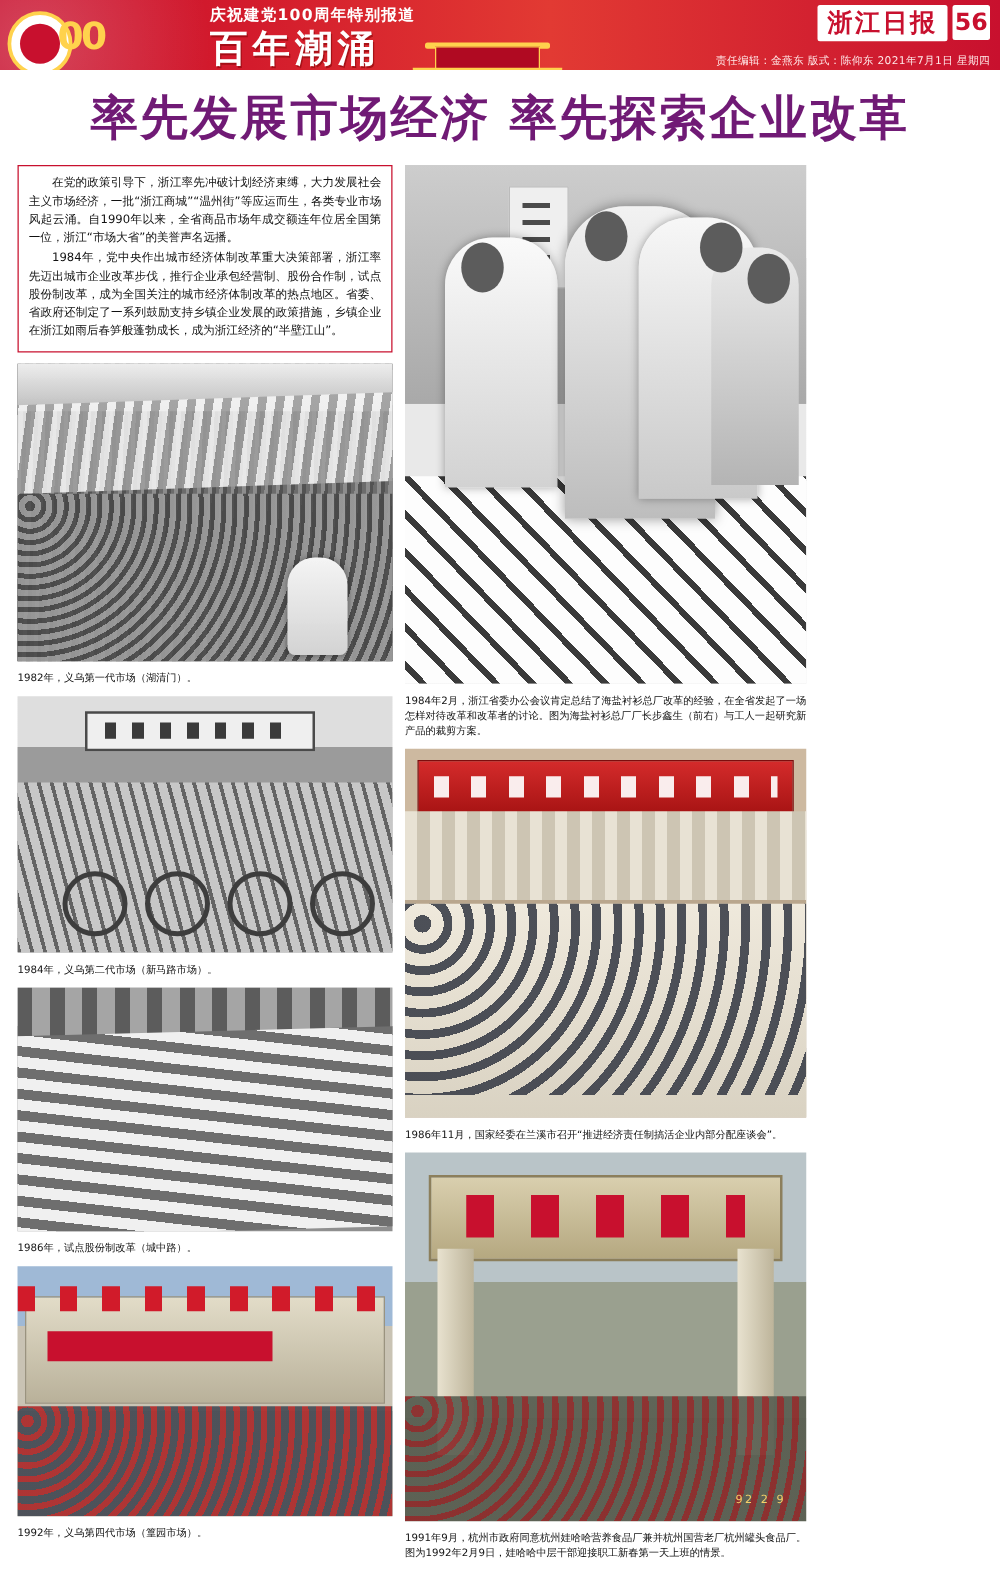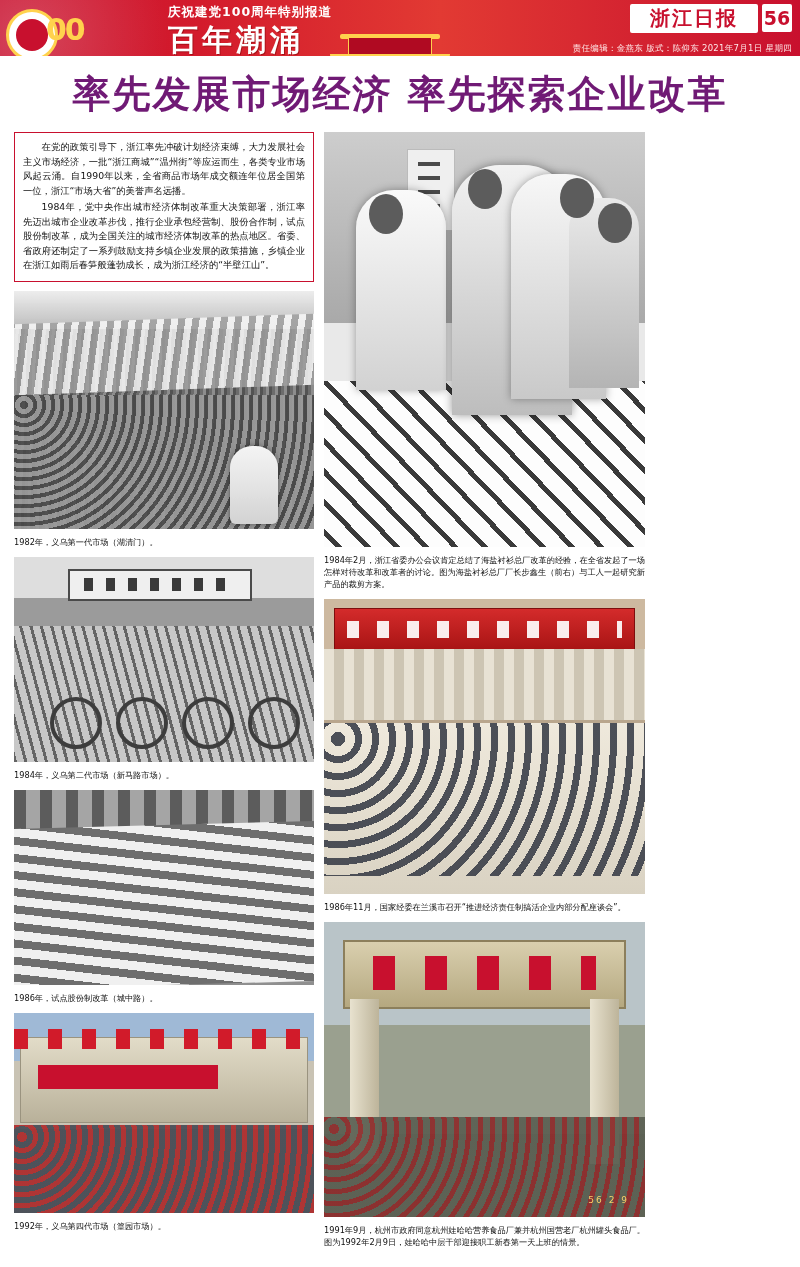--- a/index.html
+++ b/index.html
@@ -69,21 +69,21 @@
     border:1px solid #ffd24d;box-sizing:border-box;
   }
   .boat .roof{
     position:absolute;left:10px;bottom:29px;width:100px;height:5px;background:#ffd24d;border-radius:2px;
   }
   .mh-right{
     position:absolute;right:8px;top:4px;text-align:right;color:#fff;
   }
   .paper-name{
     display:inline-block;background:#ffffff;color:#c8102e;font-weight:bold;
-    font-size:20px;padding:1px 20px;letter-spacing:2px;border-radius:2px;
+    font-size:20px;padding:1px 8px;letter-spacing:2px;border-radius:2px;
     font-family:Liberation Serif, serif;
   }
   .page-num{
     display:inline-block;vertical-align:top;margin-left:4px;width:30px;height:28px;line-height:28px;
     background:#ffffff;color:#c8102e;font-size:19px;font-weight:bold;text-align:center;border-radius:2px;
   }
   .mh-credits{
     margin-top:10px;font-size:8.5px;color:#ffe9e9;letter-spacing:.3px;white-space:nowrap;
   }
 
@@ -320,20 +320,20 @@
         </div>
         <div class="caption">1986年11月，国家经委在兰溪市召开“推进经济责任制搞活企业内部分配座谈会”。</div>
       </div>
 
       <div class="photo-block">
         <div class="ph ph-arch">
           <div class="gate"></div>
           <div class="pillarL"></div>
           <div class="pillarR"></div>
           <div class="crowd"></div>
-          <div class="date">56 2 9</div>
+          <div class="date">92 2 9</div>
         </div>
         <div class="caption">1991年9月，杭州市政府同意杭州娃哈哈营养食品厂兼并杭州国营老厂杭州罐头食品厂。图为1992年2月9日，娃哈哈中层干部迎接职工新春第一天上班的情景。</div>
       </div>
 
     </div>
   </div>
 </div>
 
 </body></html>

